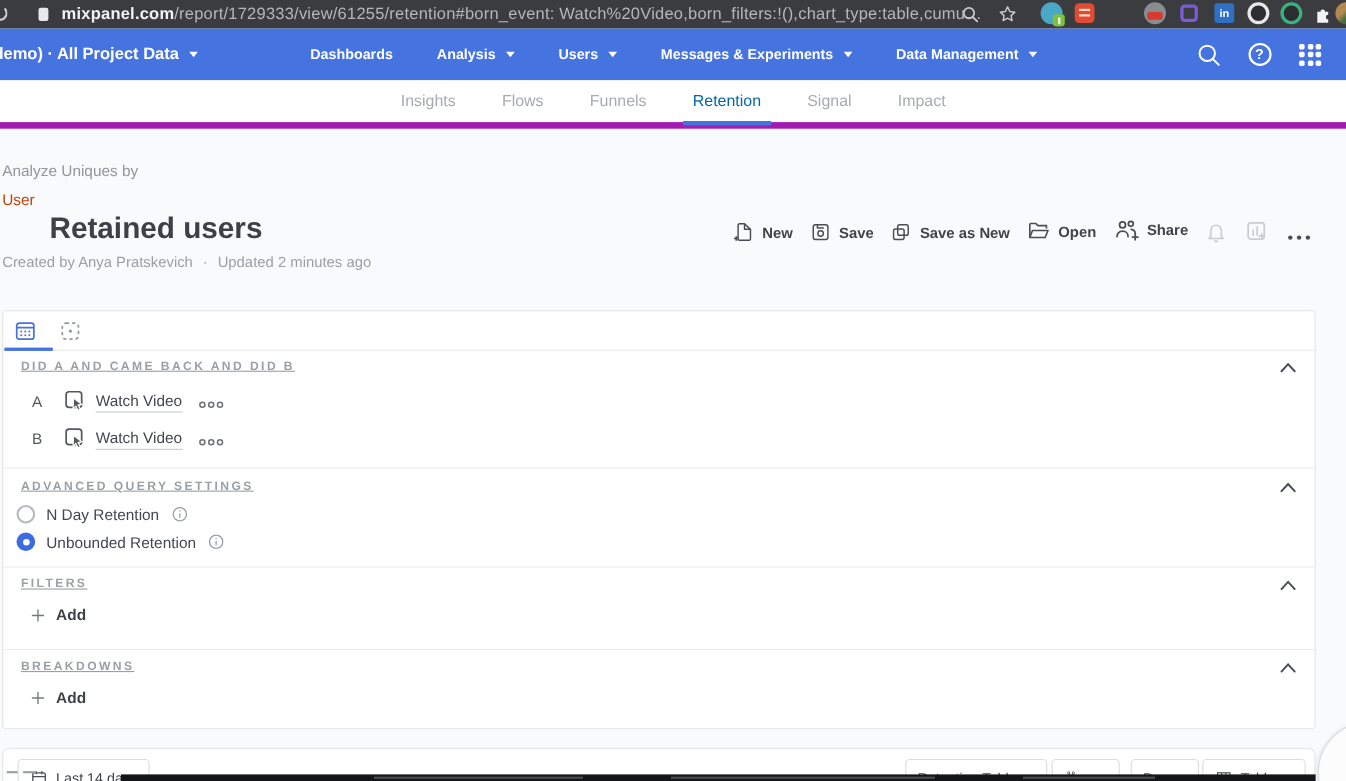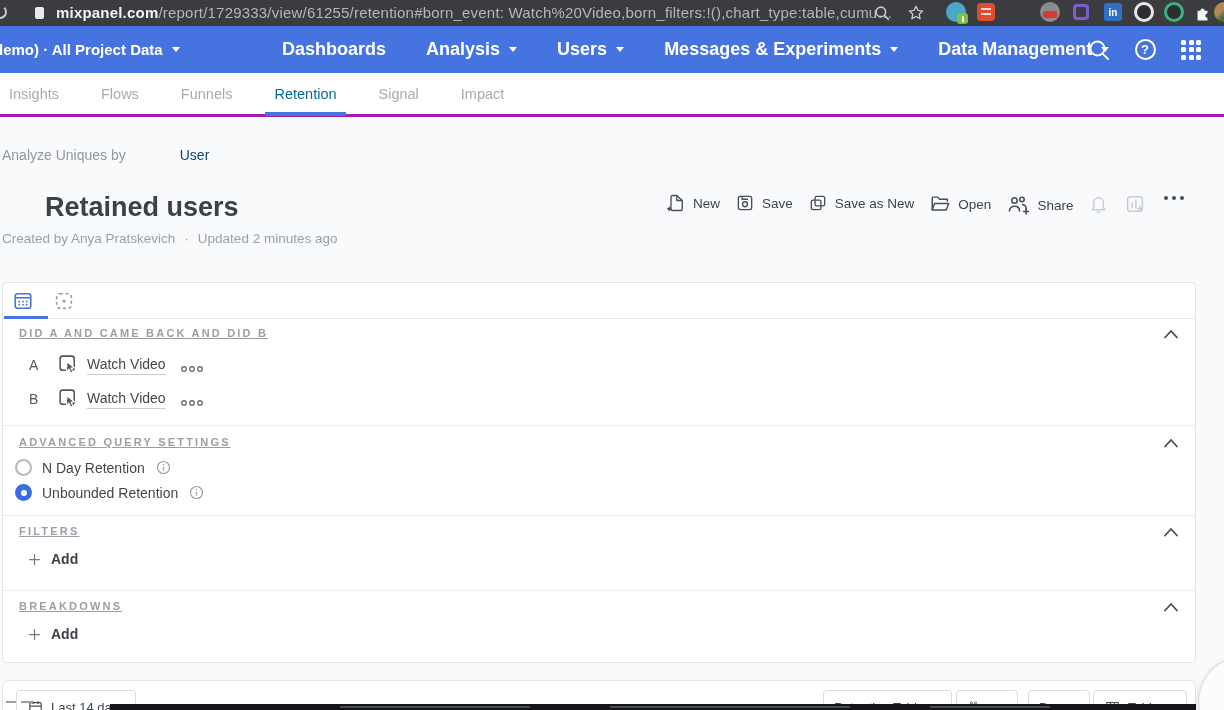--- a/index.html
+++ b/index.html
@@ -14,41 +14,41 @@
   .chrome-site { left:35px; top:7px; width:9px; height:12px; background:#e8e9ea; border-radius:2px; }
   .chrome-url { left:56px; top:4px; font-size:15px; white-space:nowrap; letter-spacing:.2px; color:#b4b6ba; }
   .chrome-url b { color:#f1f2f3; font-weight:700; }
   .chrome-ic { top:3px; width:20px; height:20px; display:flex; align-items:center; justify-content:center; }
   .ext { top:2px; width:20px; height:20px; border-radius:50%; }
 
   
   .nav { left:0; top:26px; width:1224px; height:47px; background:#4573df; color:#fff; }
   .nav-project { left:-6px; top:0; height:47px; display:flex; align-items:center; font-size:15px; font-weight:700; white-space:nowrap; }
   .nav-items { left:282px; top:0; height:47px; display:flex; align-items:center; gap:40px; }
-  .nav-item { display:flex; align-items:center; font-size:18px; font-weight:700; white-space:nowrap; cursor:pointer; }
+  .nav-item { display:flex; align-items:center; font-size:13px; font-weight:700; white-space:nowrap; cursor:pointer; }
   .caret-w { width:0; height:0; border-left:4.5px solid transparent; border-right:4.5px solid transparent; border-top:5px solid #fff; margin-left:9px; display:inline-block; }
   .nav-icons { left:1086px; top:0; height:47px; display:flex; align-items:center; gap:20px; }
   .nav-ic { width:26px; height:26px; display:flex; align-items:center; justify-content:center; cursor:pointer; }
   .help-circle { width:21px; height:21px; border:2px solid #fff; border-radius:50%; display:flex; align-items:center; justify-content:center; font-size:13px; font-weight:700; color:#fff; }
   .dotgrid { display:grid; grid-template-columns:repeat(3,5px); grid-template-rows:repeat(3,5px); gap:2.5px; }
   .dotgrid span { width:5px; height:5px; background:#fff; border-radius:1.5px; }
 
   
-  .tabstrip { left:0; top:73px; width:1224px; height:44px; background:#fff; border-bottom:3px solid #a21caf; display:flex; align-items:center; justify-content:flex-start; gap:24px; }
+  .tabstrip { left:0; top:73px; width:1224px; height:44px; background:#fff; border-bottom:6px solid #a21caf; display:flex; align-items:center; justify-content:center; gap:24px; }
   .rtab { font-size:14.5px; color:#a7abb0; padding:0 9px; height:44px; display:flex; align-items:center; cursor:pointer; position:relative; }
   .rtab.active { color:#0369a1; font-weight:400; }
   .rtab.active::after { content:""; position:absolute; left:0; right:0; bottom:0; height:4px; background:#4573df; }
 
   
-  .analyze { left:2px; top:147px; font-size:14px; color:#92979d; display:flex; gap:10px; align-items:baseline; }
-  .analyze .val { color:#0c4a6e; cursor:pointer;margin-left:44px; }
+  .analyze { left:2px; top:147px; font-size:14px; color:#92979d; display:flex; gap:10px; align-items:baseline;flex-direction:column; }
+  .analyze .val { color:#c2410c; cursor:pointer; }
   .title { left:1px; top:192px; font-size:27px; font-weight:700; color:#3d4147;padding-left:44px; }
   .meta { left:2px; top:231px; font-size:13.5px; color:#9aa0a6; display:flex; gap:9px; }
 
-  .actions { left:666px; top:193px; height:28px; display:flex; align-items:flex-start; gap:15px; }
+  .actions { left:666px; top:193px; height:28px; display:flex; align-items:flex-end; gap:15px;font-weight:bold; }
   .act { display:flex; align-items:center; gap:7px; font-size:13.5px; color:#3f444a; cursor:pointer; white-space:nowrap; }
   .act svg { display:block; }
   .iconbtn { display:flex; align-items:center; cursor:pointer; }
 
   
   .panel { left:2px; top:282px; width:1194px; height:381px; background:#fff; border:1px solid #e3e4e6; border-radius:4px; }
   .panel-tabs { position:absolute; left:0; top:0; width:100%; height:36px; border-bottom:1px solid #e9eaeb; }
   .ptab { position:absolute; top:6px; width:24px; height:24px; display:flex; align-items:center; justify-content:center; cursor:pointer; }
   .ptab-underline { position:absolute; left:1px; top:33px; width:44px; height:3px; background:#4573df; }
   .sec-hd { font-size:11px; letter-spacing:2.2px; color:#9aa0a6; font-weight:700; white-space:nowrap;text-decoration:underline; }

